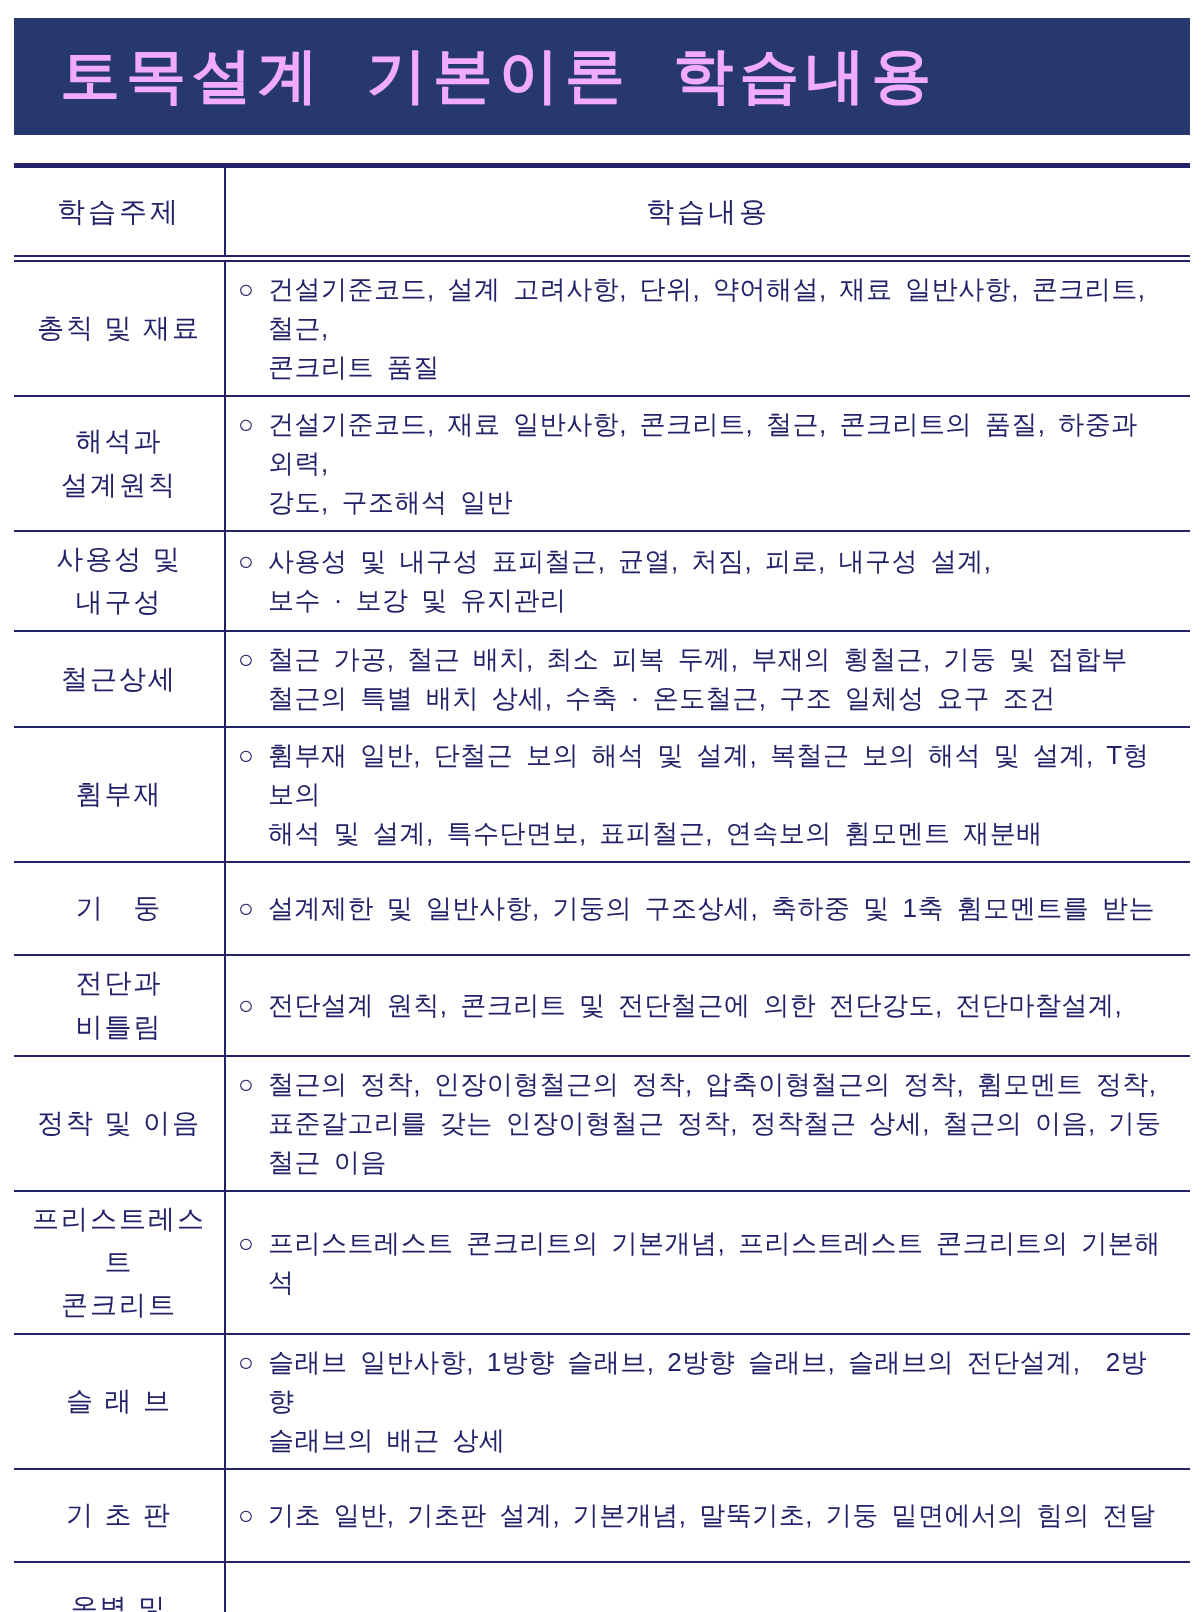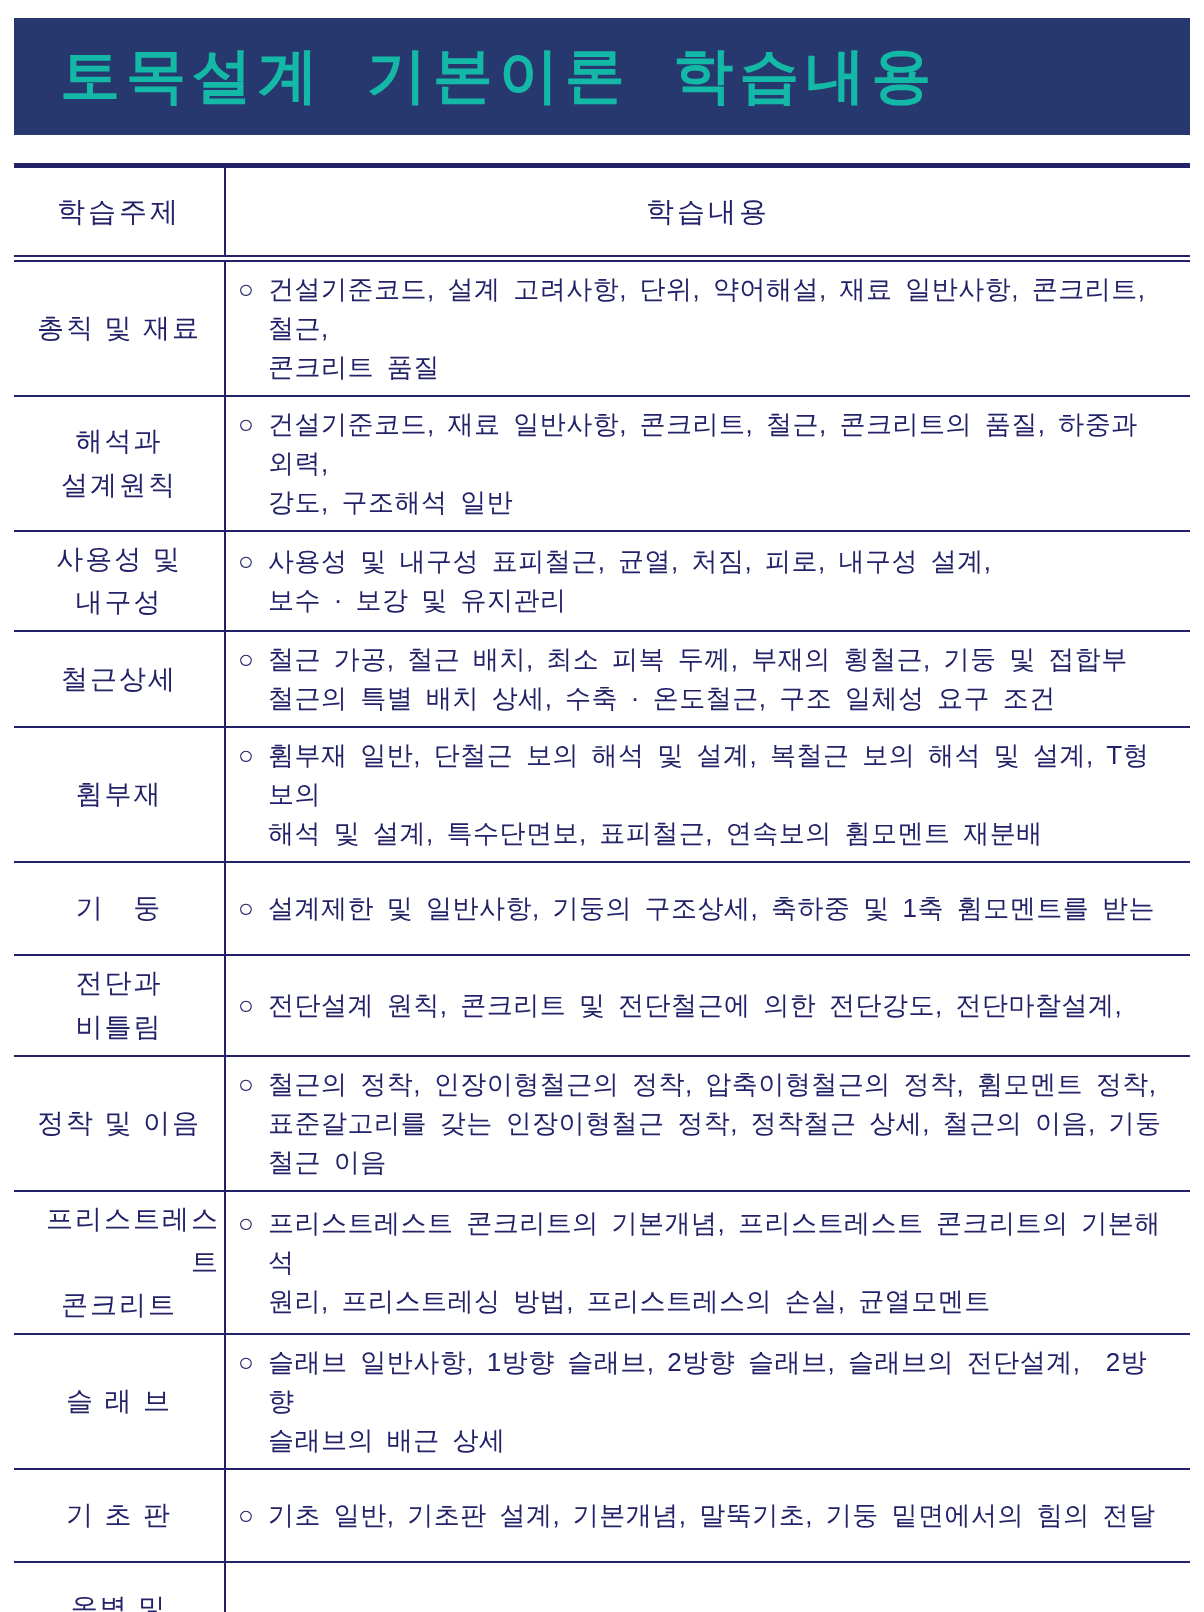--- a/index.html
+++ b/index.html
@@ -16,21 +16,21 @@
   .page{width:1204px;box-sizing:border-box;}
   
   .banner{
     margin:18px 14px 28px 14px;
     height:117px;
     background:var(--banner);
     display:flex;align-items:center;
     padding-left:46px;box-sizing:border-box;
   }
   .banner h1{
-    margin:0;color:#14b8a6;
+    margin:0;color:#f0abfc;
     font-size:60px;font-weight:bold;
     letter-spacing:6px;word-spacing:20px;
     white-space:nowrap;
   }
   
   .lr-table{
     margin:0 14px;
     border-top:5px solid var(--ink);
     border-bottom:5px solid var(--ink);
   }
@@ -40,21 +40,21 @@
     border-bottom:7px double var(--ink);
   }
   .tbody .trow{min-height:93px;}
   .tbody .trow + .trow{border-top:2px solid var(--ink);}
   .cell{box-sizing:border-box;}
   .cell.topic{
     flex:0 0 212px;width:212px;
     border-right:2px solid var(--ink);
     display:flex;flex-direction:column;
     justify-content:center;align-items:center;
-    text-align:right;
+    text-align:center;
     font-size:27px;line-height:1.6;
     letter-spacing:2px;
     padding:6px 4px;
     white-space:pre-wrap;
   }
   .cell.contentcell{
     flex:1;
     display:flex;align-items:center;
     padding:8px 24px 8px 12px;
     font-size:26px;line-height:1.5;
@@ -151,21 +151,20 @@
               <div class="cline"><span class="bullet">○</span><span class="ctext">철근의 정착, 인장이형철근의 정착, 압축이형철근의 정착, 휨모멘트 정착,</span></div>
               <div class="cline cont"><span class="ctext">표준갈고리를 갖는 인장이형철근 정착, 정착철근 상세, 철근의 이음, 기둥철근 이음</span></div>
             </div>
           </div>
         </div>
         <div class="trow">
           <div class="cell topic"><div class="topic-line">프리스트레스트</div><div class="topic-line">콘크리트</div></div>
           <div class="cell contentcell">
             <div class="content-lines">
               <div class="cline"><span class="bullet">○</span><span class="ctext">프리스트레스트 콘크리트의 기본개념, 프리스트레스트 콘크리트의 기본해석</span></div>
-              <div class="cline cont"><span class="ctext">원리, 프리스트레싱 방법, 프리스트레스의 손실, 균열모멘트</span></div>
             </div>
           </div>
         </div>
         <div class="trow">
           <div class="cell topic"><div class="topic-line">슬 래 브</div></div>
           <div class="cell contentcell">
             <div class="content-lines">
               <div class="cline"><span class="bullet">○</span><span class="ctext">슬래브 일반사항, 1방향 슬래브, 2방향 슬래브, 슬래브의 전단설계,  2방향</span></div>
               <div class="cline cont"><span class="ctext">슬래브의 배근 상세</span></div>
             </div>

